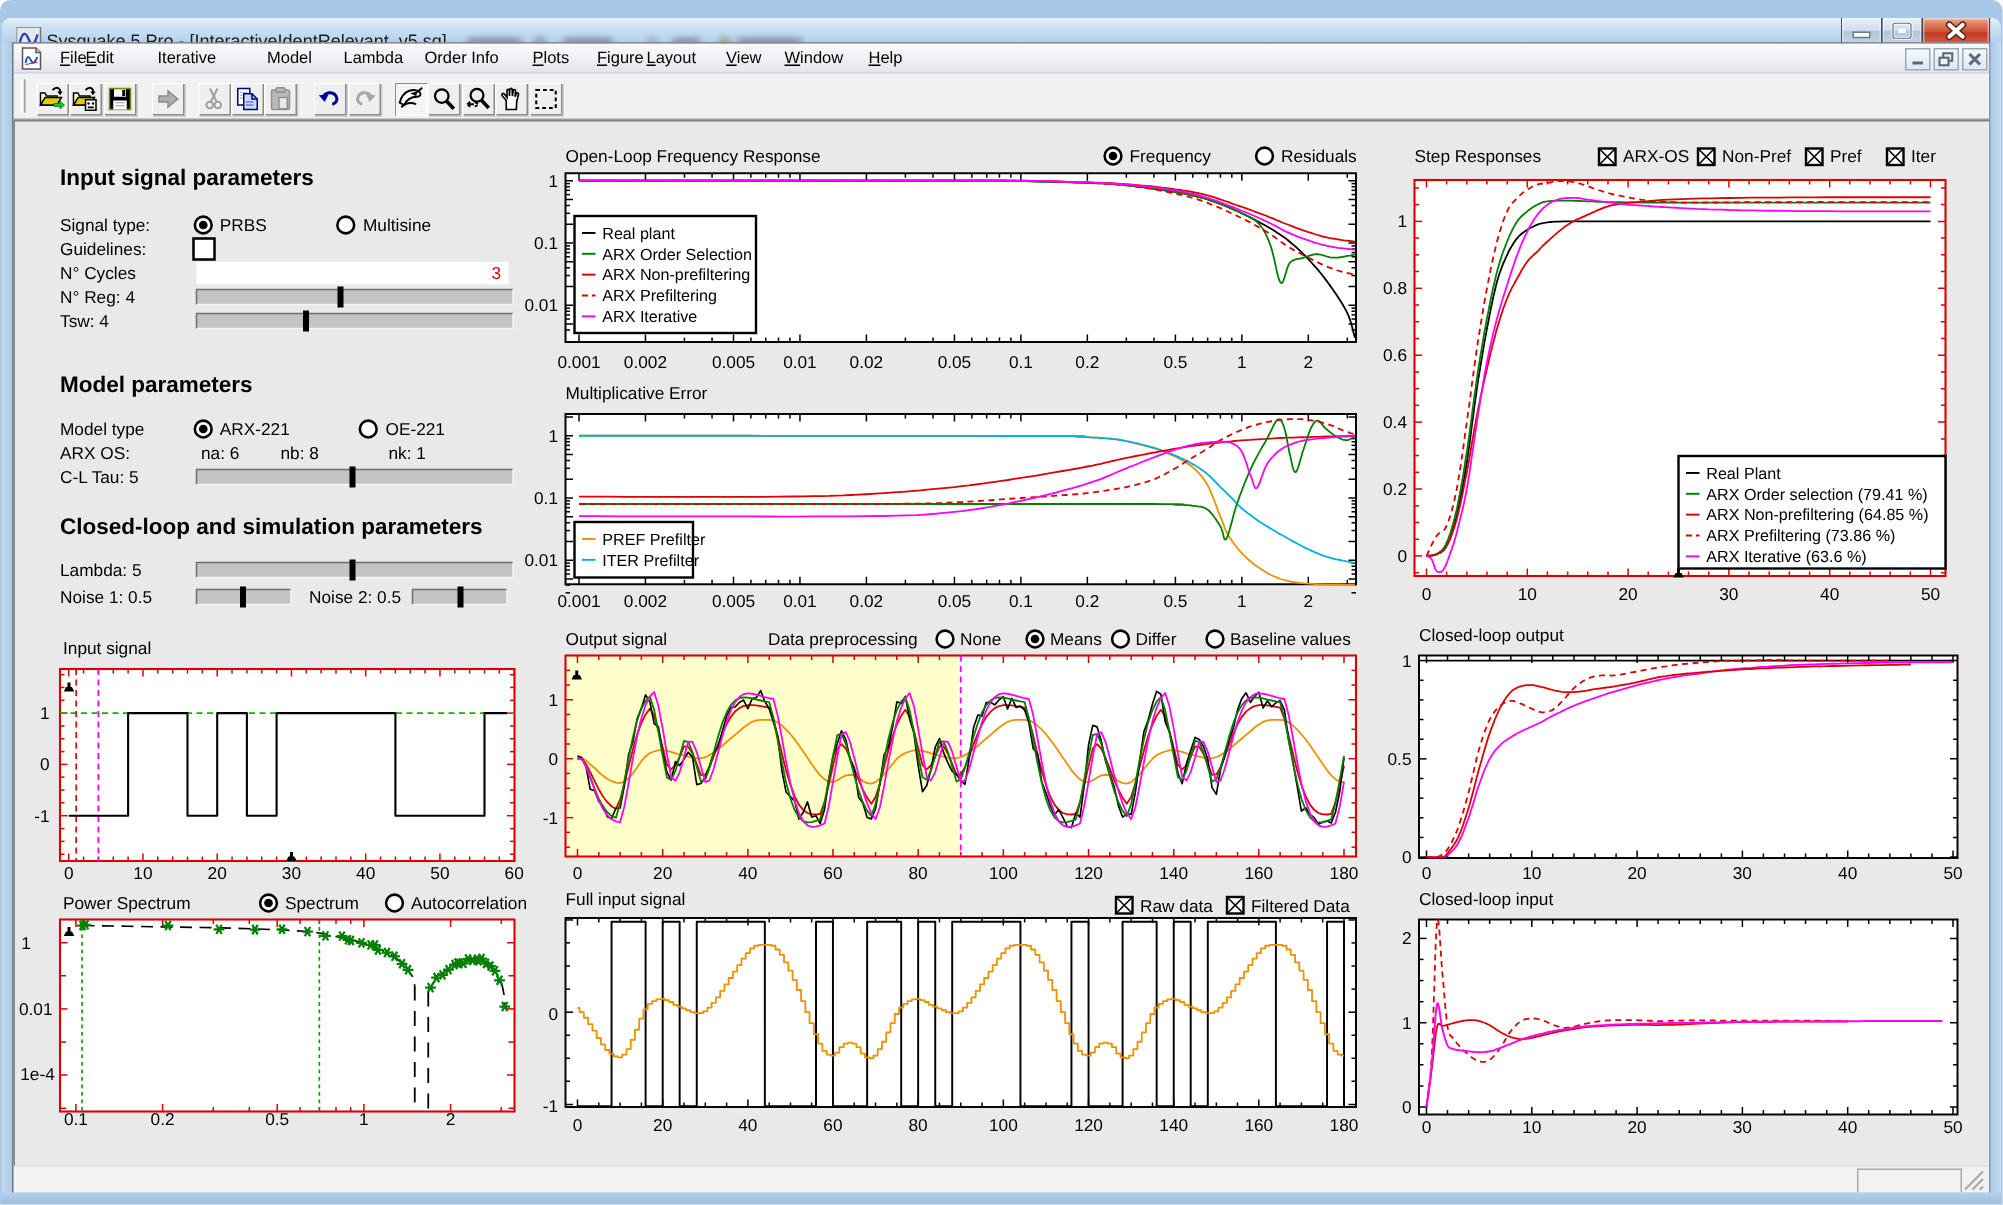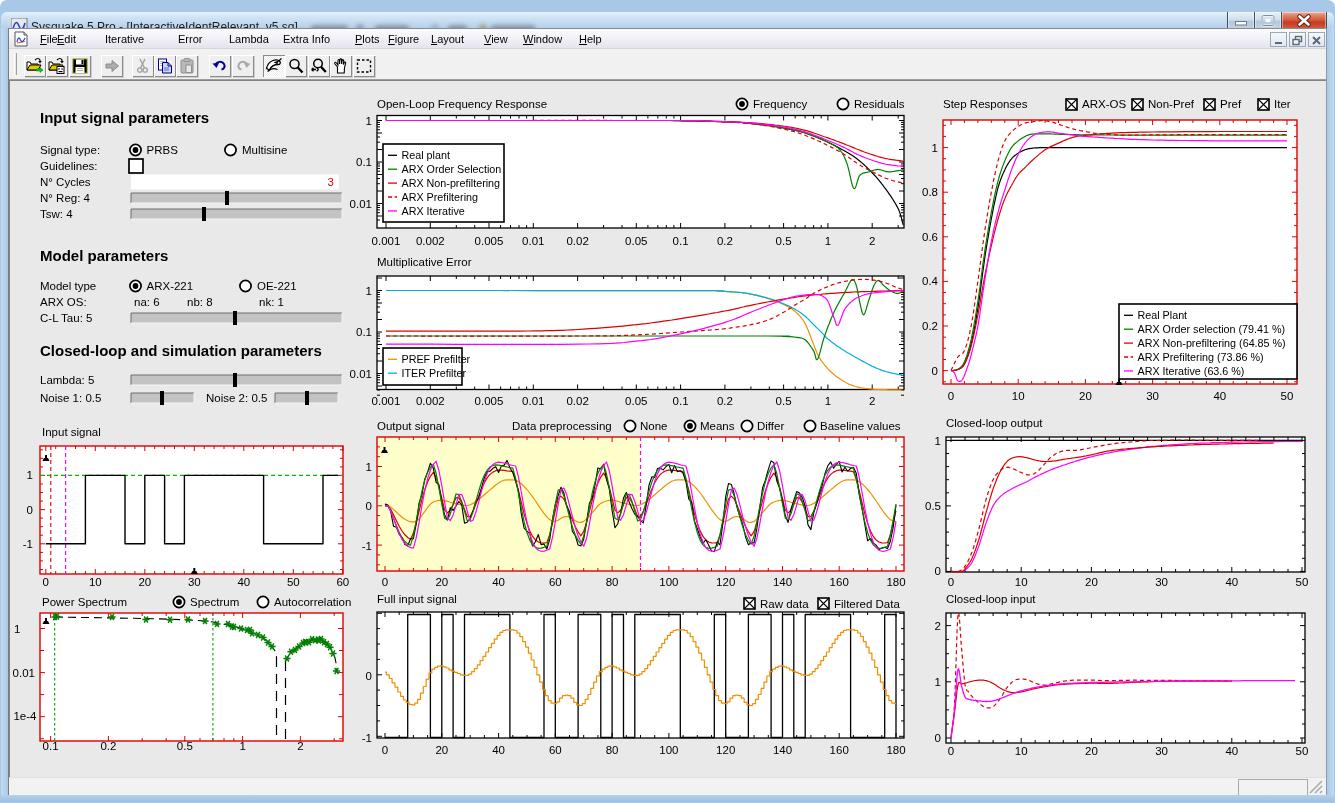--- a/index.html
+++ b/index.html
@@ -69,25 +69,25 @@
   <div id="menubar">
     <svg id="mdiicon" viewBox="0 0 16 16">
         <path d="M1 1 L10 1 L13 4 L13 15 L1 15 Z" fill="#fff" stroke="#555"></path>
         <path d="M10 1 L10 4 L13 4" fill="#ddd" stroke="#555"></path>
         <path d="M3 11 C4 6,5 6,6.5 9 C8 12,9 11,11 7" stroke="#2244cc" stroke-width="1.2" fill="none"></path>
         <path d="M3 12 L11 10.5" stroke="#cc2222" stroke-width="0.8" fill="none"></path>
       </svg>
     <span class="menuitem" style="left:31px"><u>F</u>ile</span>
     <span class="menuitem" style="left:48px"><u>E</u>dit</span>
     <span class="menuitem" style="left:96px">Iterative</span>
-    <span class="menuitem" style="left:169px">Error</span>
+    <span class="menuitem" style="left:169px">Model</span>
     <span class="menuitem" style="left:220px">Lambda</span>
-    <span class="menuitem" style="left:274px">Extra Info</span>
+    <span class="menuitem" style="left:274px">Order Info</span>
     <span class="menuitem" style="left:346px"><u>P</u>lots</span>
-    <span class="menuitem" style="left:379px"><u>F</u>igure</span>
+    <span class="menuitem" style="left:389px"><u>F</u>igure</span>
     <span class="menuitem" style="left:422px"><u>L</u>ayout</span>
     <span class="menuitem" style="left:475px"><u>V</u>iew</span>
     <span class="menuitem" style="left:514px"><u>W</u>indow</span>
     <span class="menuitem" style="left:570px"><u>H</u>elp</span>
     <div class="mdibtn" style="left:1261px"><svg width="15" height="13" viewBox="0 0 15 13">
           <rect x="4" y="8" width="7" height="2" fill="#5a6a78"></rect>
         </svg></div>
     <div class="mdibtn" style="left:1280px"><svg width="15" height="13" viewBox="0 0 15 13">
           <rect x="5.5" y="2.5" width="6" height="5" fill="none" stroke="#5a6a78" stroke-width="1.4"></rect>
           <rect x="3" y="5.5" width="6" height="5" fill="#eef3f8" stroke="#5a6a78" stroke-width="1.4"></rect>

